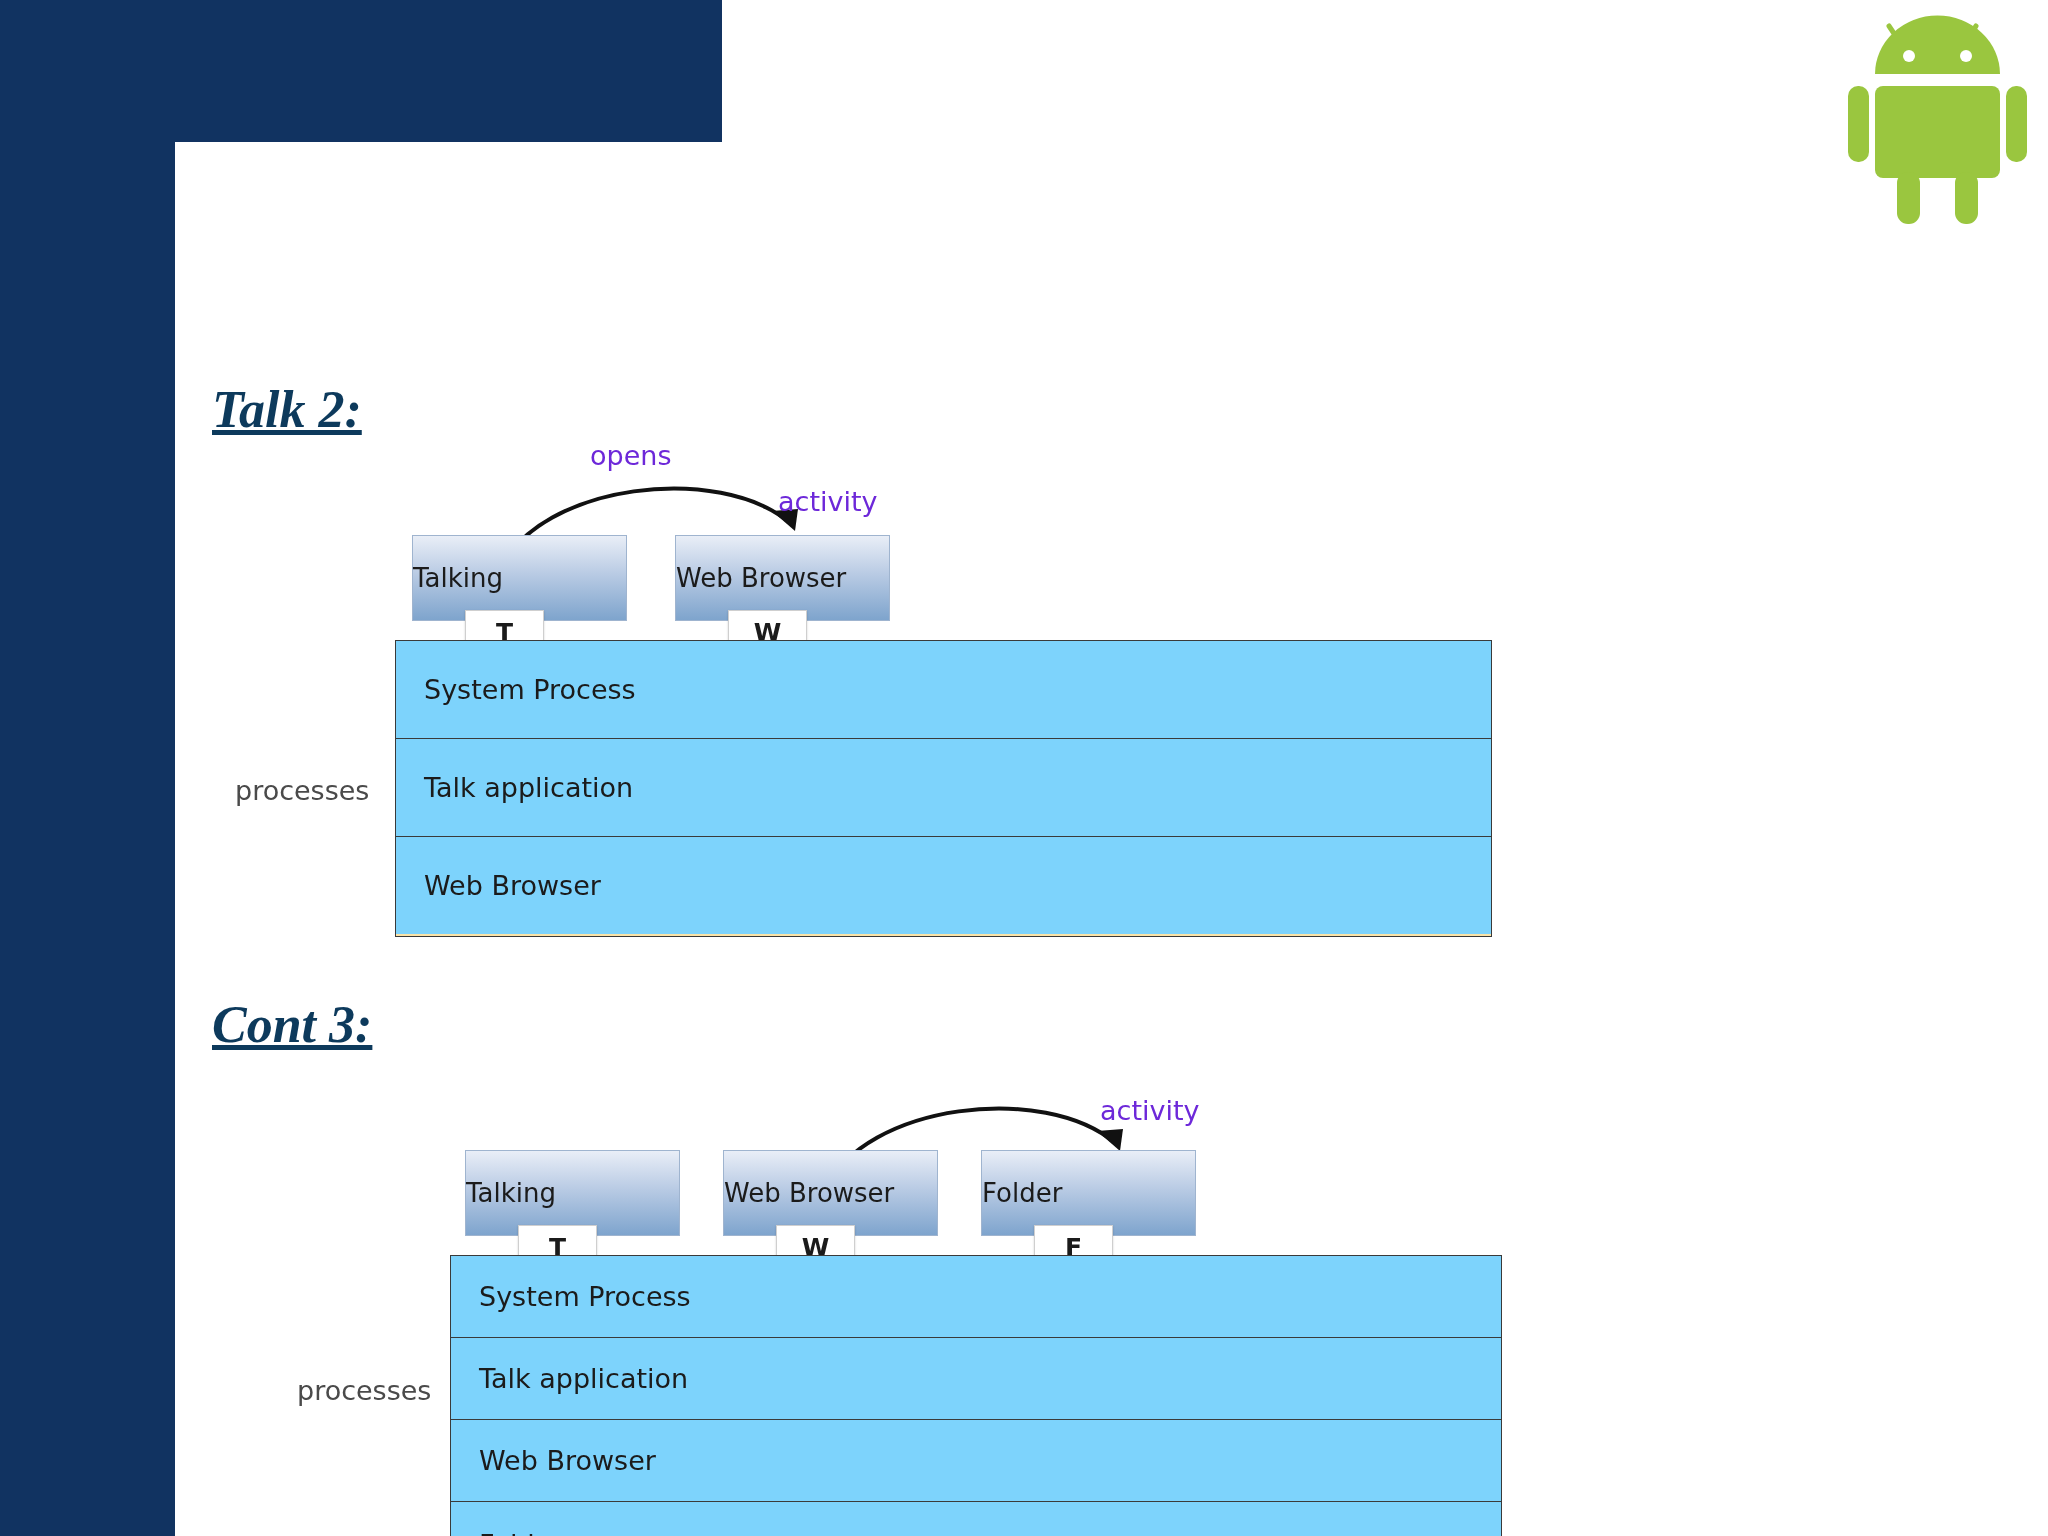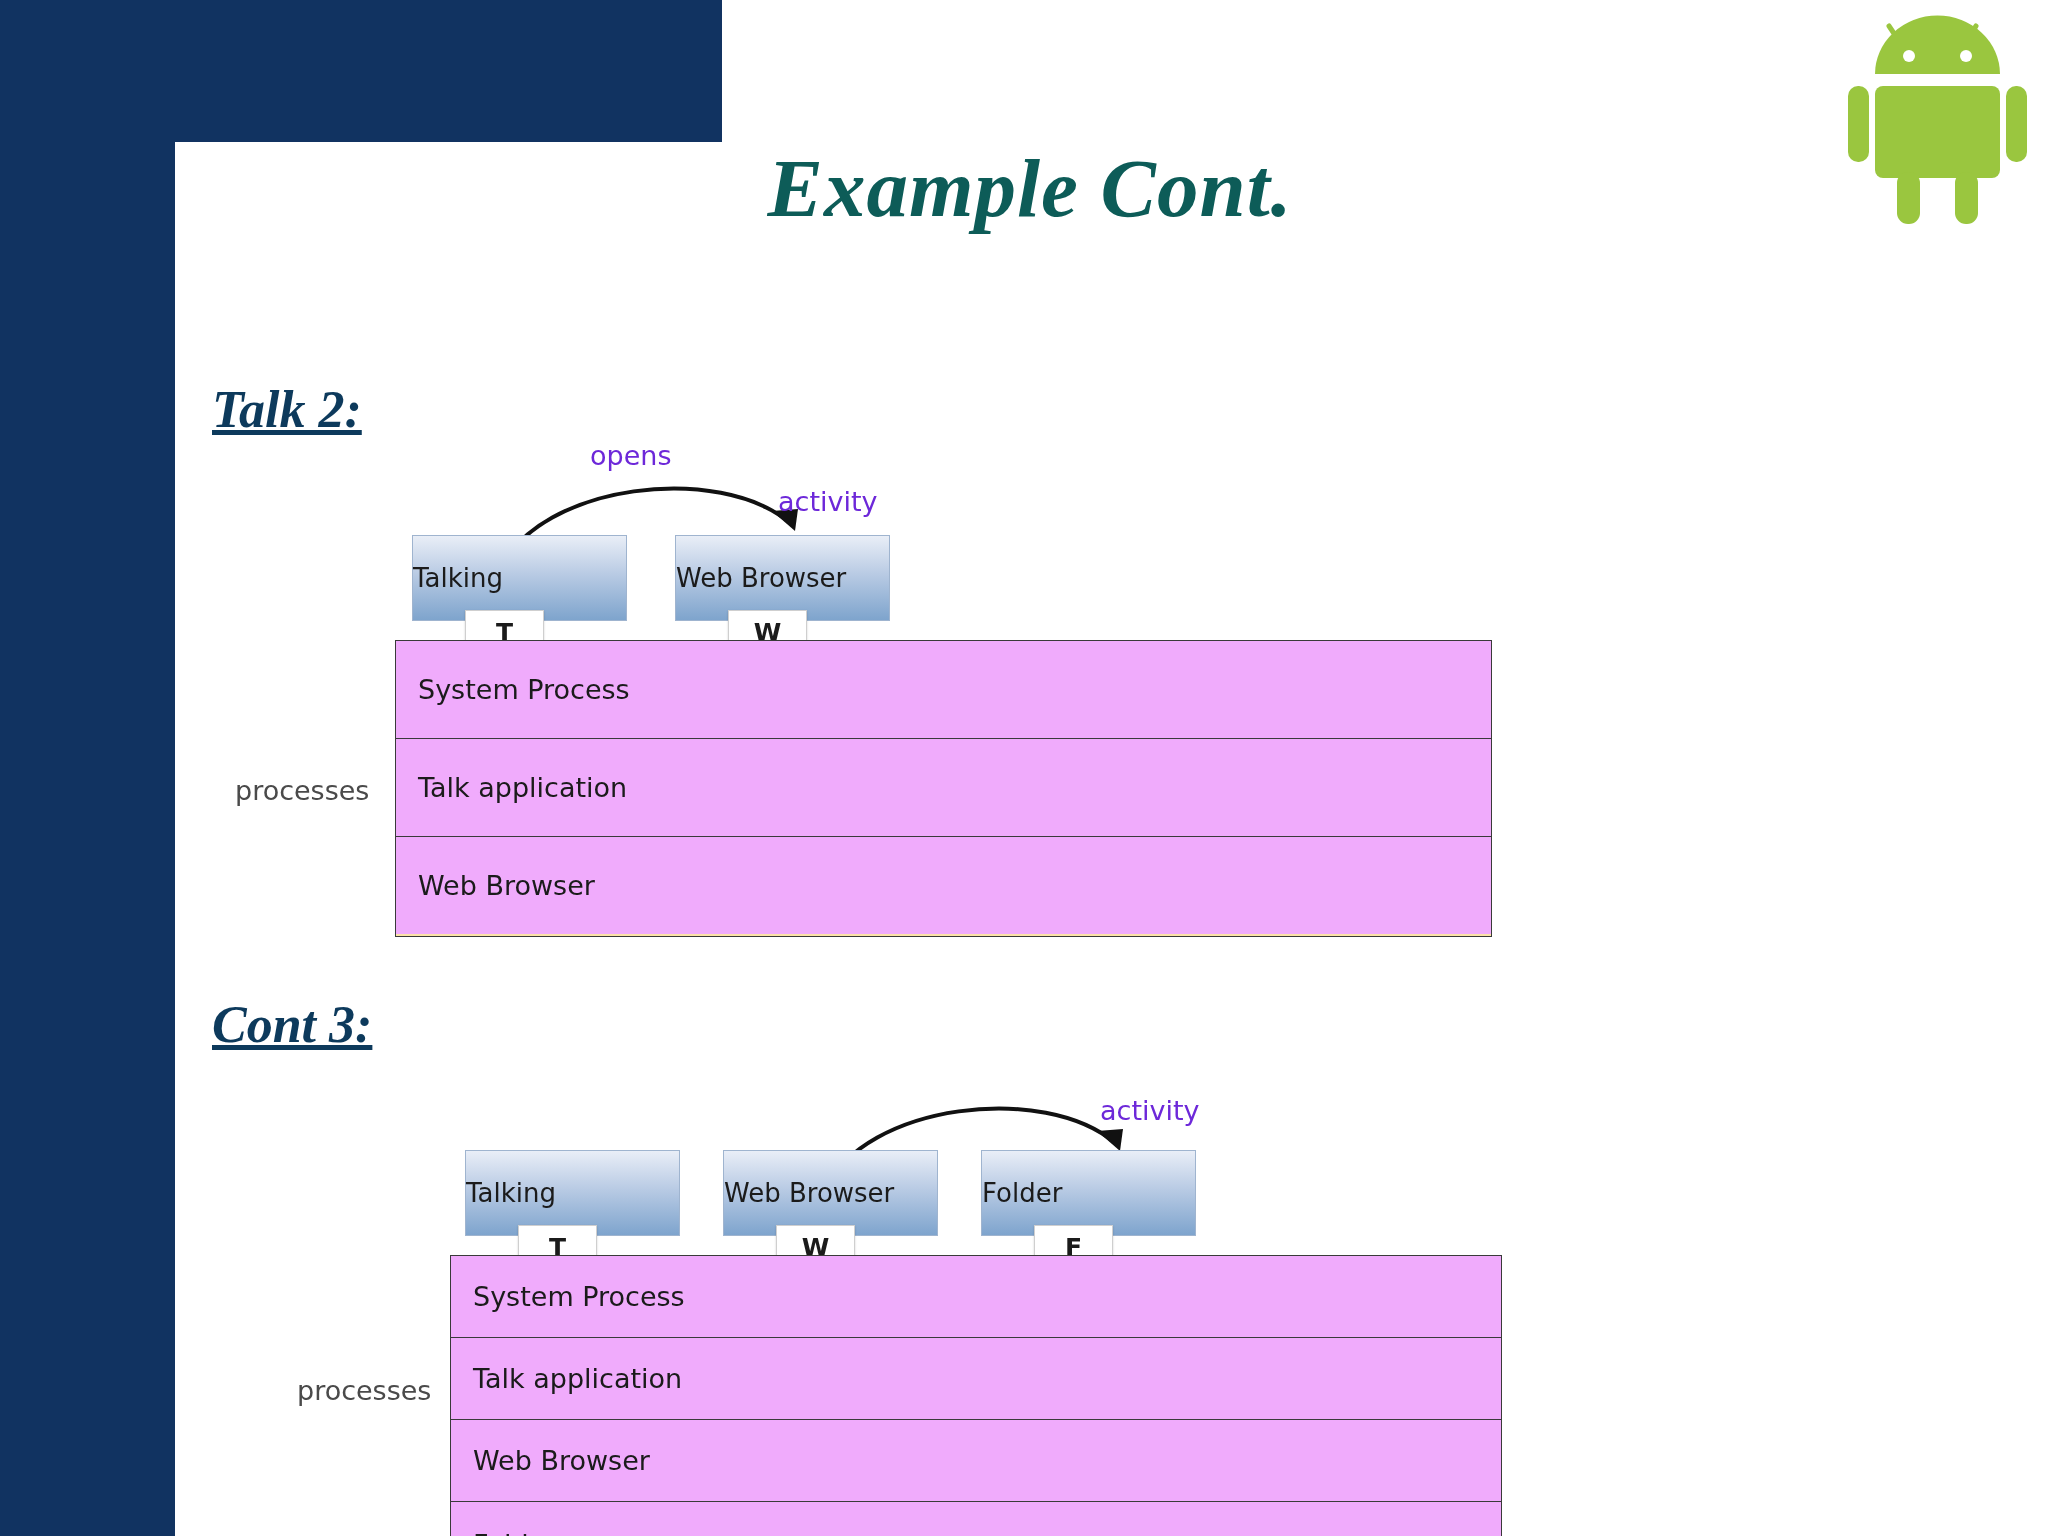--- a/index.html
+++ b/index.html
@@ -113,25 +113,25 @@
     font-family: "DejaVu Sans", sans-serif;
     box-shadow: 0 1px 2px rgba(0,0,0,0.18);
   }
   .proc-stack {
     position: absolute;
     border: 1px solid #3a3a3a;
     background: #fbe3a8;
   }
   .proc-row {
     position: relative;
-    background: #f0abfc;
+    background: #7dd3fc;
     border-bottom: 1px solid #3a3a3a;
     display: flex;
     align-items: center;
-    padding-left: 22px;
+    padding-left: 28px;
     font-size: 27px;
     color: #1b1b1b;
     font-family: "DejaVu Sans", sans-serif;
     box-sizing: border-box;
   }
   .proc-row:last-child { border-bottom: none; }
   .side-label {
     position: absolute;
     font-size: 27px;
     color: #4a4a4a;
@@ -151,21 +151,20 @@
 </style>
 </head>
 <body>
 
 <div id="slide">
 
   <div class="navy-block"></div>
   <div class="navy-left-bar"></div>
   <div class="white-panel"></div>
 
-  <div class="slide-title">Example Cont.</div>
 
   <div class="android-logo">
     <svg width="185" height="215" viewBox="0 0 185 215" xmlns="http://www.w3.org/2000/svg">
       <g fill="#9ac63f">
 
         <line x1="44" y1="14" x2="60" y2="38" stroke="#9ac63f" stroke-width="5" stroke-linecap="round"></line>
         <line x1="131" y1="14" x2="115" y2="38" stroke="#9ac63f" stroke-width="5" stroke-linecap="round"></line>
 
         <path d="M30 62 A 62 58 0 0 1 155 62 Z"></path>
         <circle cx="64" cy="44" r="6" fill="#ffffff"></circle>

